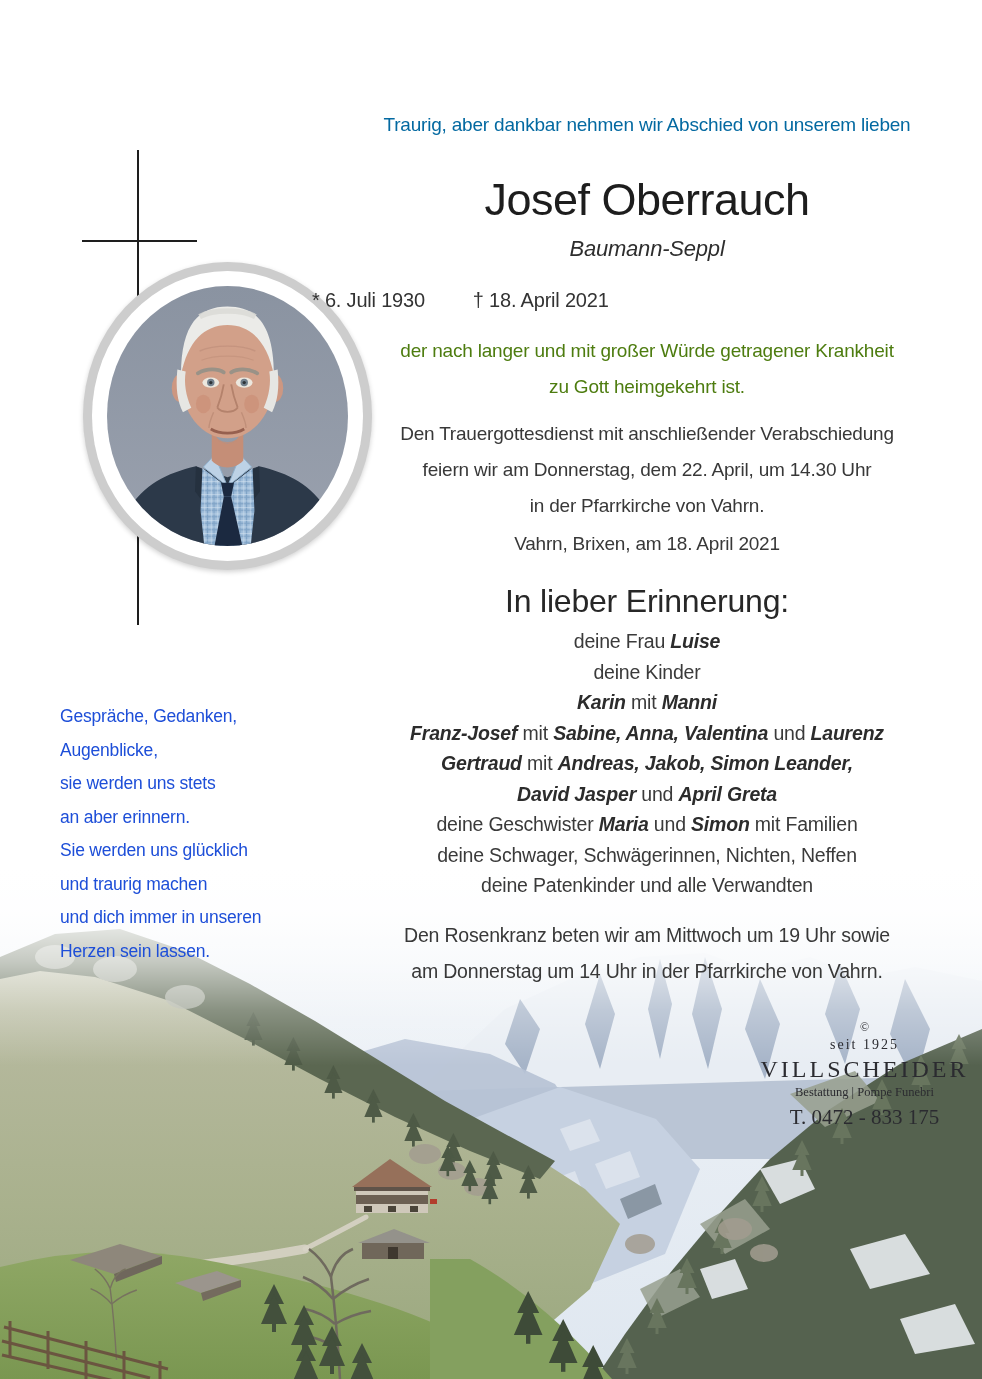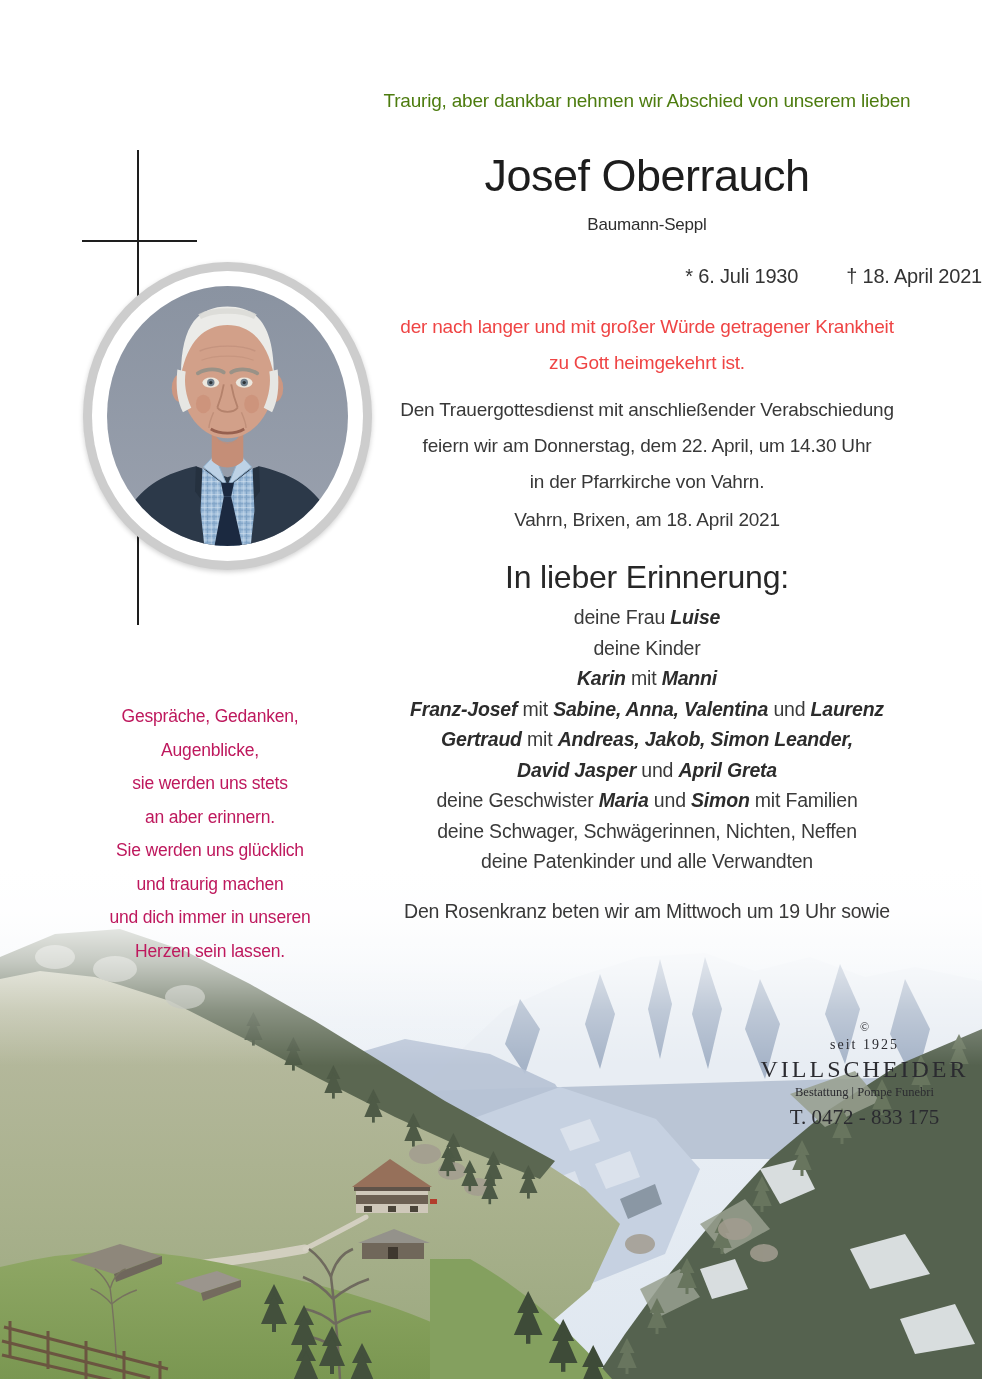--- a/index.html
+++ b/index.html
@@ -11,30 +11,30 @@
   .cross-h{position:absolute;left:82px;top:240px;width:115px;height:2px;background:#1e1e1e;z-index:1;}
 
   
   .photo-ring{position:absolute;left:83px;top:262px;width:289px;height:308px;border-radius:50%;
               background:#cdcdcd;box-shadow:0 2px 5px rgba(0,0,0,.18);z-index:2;}
   .photo-white{position:absolute;left:9px;top:9px;right:9px;bottom:9px;border-radius:50%;background:#ffffff;}
   .photo-img{position:absolute;left:15px;top:15px;right:15px;bottom:15px;border-radius:50%;overflow:hidden;}
   .photo-img svg{display:block;width:100%;height:100%;}
 
   
-  .poem{position:absolute;left:60px;top:700px;width:300px;text-align:center;z-index:3;
-        font-size:17.5px;line-height:33.5px;color:#be185d;letter-spacing:-0.2px;}
+  .poem{position:absolute;left:60px;top:700px;width:300px;text-align:left;z-index:3;
+        font-size:17.5px;line-height:33.5px;color:#1d4ed8;letter-spacing:-0.2px;}
 
   
   .main-col{position:absolute;left:312px;top:0;width:670px;text-align:center;z-index:3;letter-spacing:-0.2px;}
-  .intro{padding-top:88px;font-size:19px;line-height:26px;color:#4d7c0f;}
+  .intro{padding-top:112px;font-size:19px;line-height:26px;color:#0369a1;}
   .title{margin-top:36px;font-size:45px;line-height:52px;color:#1d1d1d;letter-spacing:-0.5px;}
-  .nickname{margin-top:8px;font-size:17px;line-height:30px;color:#2e2e2e;}
-  .dates{margin-top:22px;font-size:20px;line-height:28px;color:#333;display:flex;justify-content:flex-end;gap:48px;}
-  .para1{margin-top:19px;font-size:19px;line-height:36px;color:#ef4444;}
+  .nickname{margin-top:8px;font-size:22px;line-height:30px;color:#2e2e2e;font-style:italic;}
+  .dates{margin-top:22px;font-size:20px;line-height:28px;color:#333;display:flex;justify-content:flex-start;gap:48px;}
+  .para1{margin-top:19px;font-size:19px;line-height:36px;color:#4d7c0f;}
   .para2{margin-top:11px;font-size:19px;line-height:36px;color:#383838;}
   .place-date{margin-top:2px;font-size:19px;line-height:36px;color:#383838;}
   .memory-heading{margin-top:22px;font-size:32px;line-height:34px;color:#272727;}
   .family{margin-top:8px;font-size:19.5px;line-height:30.5px;color:#3a3a3a;}
   .family .b,.b{font-weight:bold;color:#2c2c2c;font-style:italic;}
   .rosary{margin-top:16px;font-size:19.5px;line-height:36px;color:#383838;}
 
   
   .landscape{position:absolute;left:0;top:829px;width:982px;height:550px;z-index:0;}
   .landscape svg{display:block;}
@@ -158,20 +158,21 @@
         <div><span class="b">Karin</span><span> mit </span><span class="b">Manni</span></div>
         <div><span class="b">Franz-Josef</span><span> mit </span><span class="b">Sabine, Anna, Valentina</span><span> und </span><span class="b">Laurenz</span></div>
         <div><span class="b">Gertraud</span><span> mit </span><span class="b">Andreas, Jakob, Simon Leander,</span></div>
         <div><span class="b">David Jasper</span><span> und </span><span class="b">April Greta</span></div>
         <div><span>deine Geschwister </span><span class="b">Maria</span><span> und </span><span class="b">Simon</span><span> mit Familien</span></div>
         <div><span>deine Schwager, Schwägerinnen, Nichten, Neffen</span></div>
         <div><span>deine Patenkinder und alle Verwandten</span></div>
       </div>
     <div class="rosary">
         <div>Den Rosenkranz beten wir am Mittwoch um 19 Uhr sowie</div>
+        <div>am Donnerstag um 14 Uhr in der Pfarrkirche von Vahrn.</div>
       </div>
   </div>
 
   <div class="landscape">
     <svg viewBox="0 0 982 550" width="982" height="550" preserveAspectRatio="none">
       <defs>
         <linearGradient id="sky" x1="0" y1="0" x2="0" y2="1">
           <stop offset="0" stop-color="#f3f6f9"></stop>
             <stop offset="1" stop-color="#dfe7f0"></stop>
         </linearGradient>

